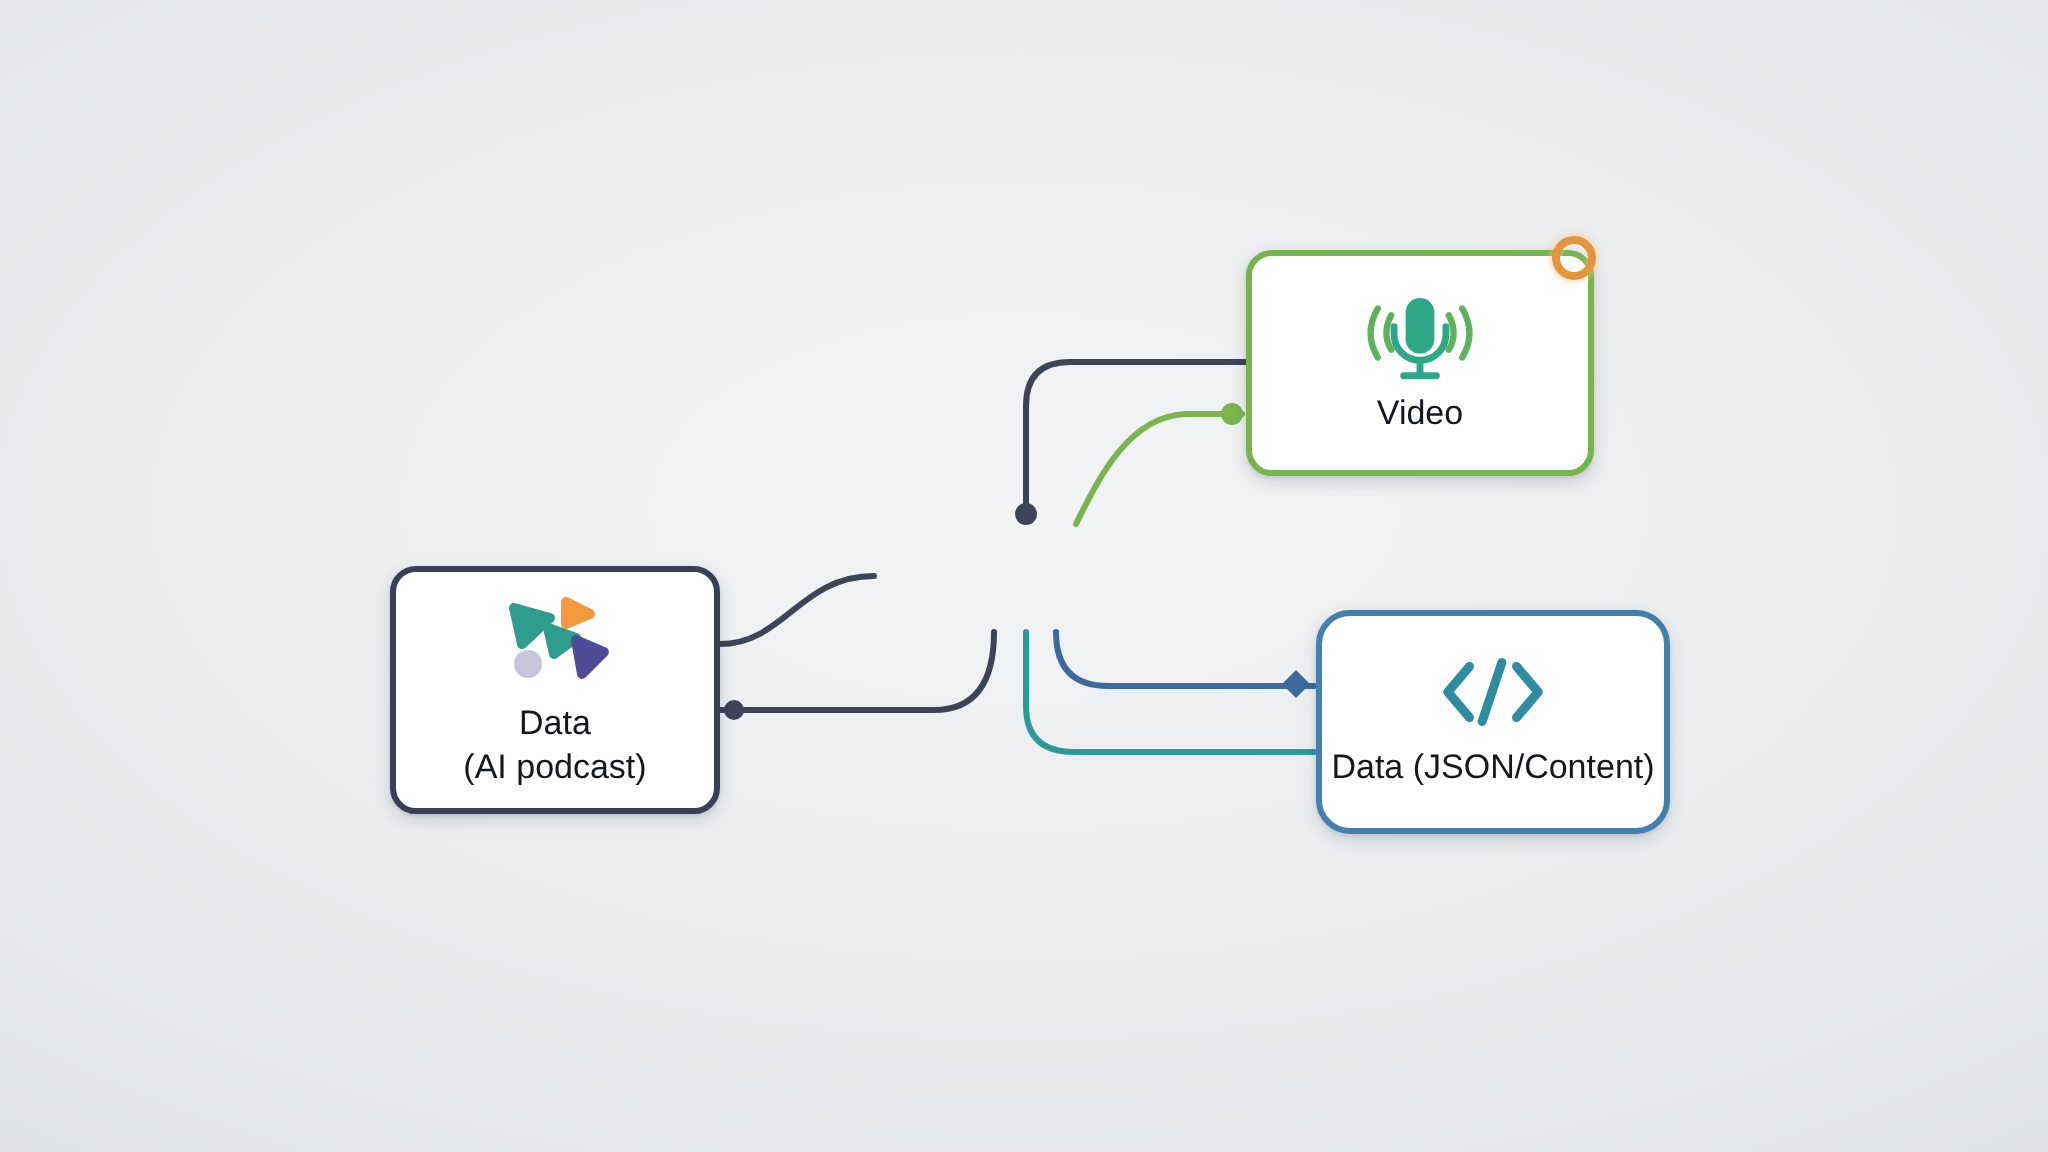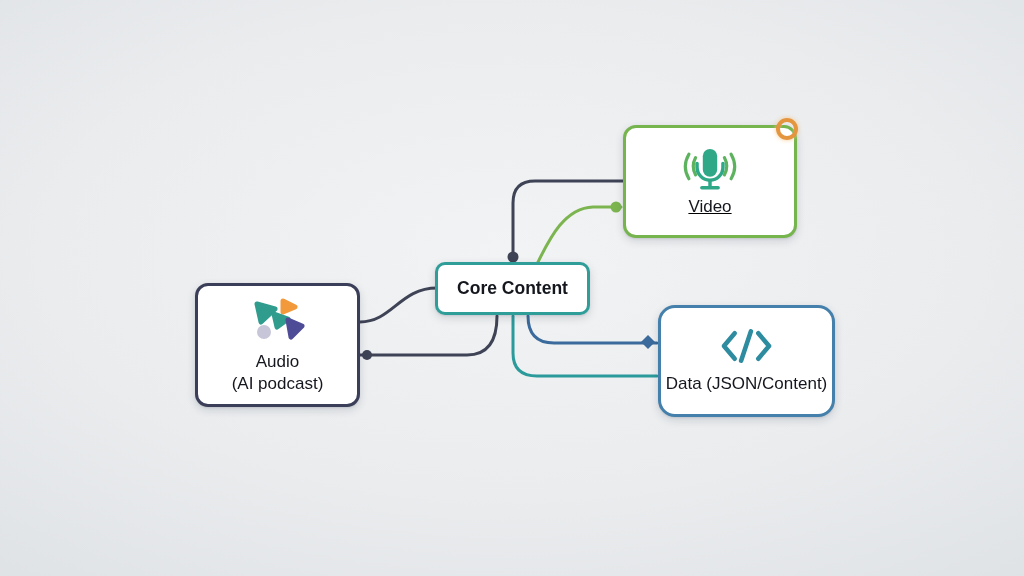--- a/index.html
+++ b/index.html
@@ -50,25 +50,22 @@
     <path class="edge" d="M 538 262 C 549 240 564 208 593 207 L 621 207" stroke="#7cb550"></path>
     <path class="edge" d="M 528 316 Q 528 343 554 343 L 657 343" stroke="#3a6b9c"></path>
     <path class="edge" d="M 513 316 L 513 353 Q 513 376 537 376 L 657 376" stroke="#2b9a9b"></path>
 
     <circle cx="513" cy="257" r="5.5" fill="#3e4356"></circle>
     <circle cx="367" cy="355" r="5" fill="#3e4356"></circle>
     <circle cx="616" cy="207" r="5.5" fill="#7cb550"></circle>
     <path d="M 648 335 L 655 342 L 648 349 L 641 342 Z" fill="#3a6b9c"></path>
   </svg>
 
-  <div class="node node-core" style="border-color: rgb(47, 158, 152);">
-    <div class="node-label">Core Content</div>
-  </div>
 
-  <div class="node node-video" style="border-color: rgb(118, 180, 78); text-decoration: underline;">
+  <div class="node node-video" style="border-color: rgb(118, 180, 78);">
     <svg class="icon icon-mic" viewBox="0 0 60 50">
       <path class="wave-stroke" d="M 8 6.5 Q 0.5 19.5 8 32" stroke="#5db25e"></path>
       <path class="wave-stroke" d="M 15 10 Q 10 19.5 15 28" stroke="#5db25e"></path>
       <path class="wave-stroke" d="M 45 10 Q 50 19.5 45 28" stroke="#5db25e"></path>
       <path class="wave-stroke" d="M 52 6.5 Q 59.5 19.5 52 32" stroke="#5db25e"></path>
       <path class="mic-stroke" d="M 16.5 16 v 4 a 13.5 13.5 0 0 0 27 0 v -4" stroke="#2ea886"></path>
       <line class="mic-stroke" x1="30" y1="34" x2="30" y2="41" stroke="#2ea886"></line>
       <line class="mic-stroke" x1="21.5" y1="41.5" x2="38.5" y2="41.5" stroke="#2ea886"></line>
       <rect x="22.5" y="1" width="15" height="29" rx="7.5" fill="#2ea886"></rect>
     </svg>
@@ -76,21 +73,21 @@
   </div>
 
   <div class="node node-audio" style="border-color: rgb(58, 62, 88);">
     <svg class="icon icon-logo" viewBox="0 0 56 48">
       <path class="logo-tri" d="M 7 7 L 25 12 L 11 25 Z" fill="#2f9c8d" stroke="#2f9c8d"></path>
       <path class="logo-tri" d="M 33 4 L 45 10 L 33 15 Z" fill="#f2993b" stroke="#f2993b"></path>
       <path class="logo-tri" d="M 24 17 L 38 22 L 27 30 Z" fill="#2f9c8d" stroke="#2f9c8d"></path>
       <path class="logo-tri" d="M 38 23 L 52 29 L 41 40 Z" fill="#4f4c97" stroke="#4f4c97"></path>
       <circle cx="14" cy="35" r="7" fill="#c7c6d8"></circle>
     </svg>
-    <div class="node-label">Audio</div>
+    <div class="node-label">Data</div>
     <div class="node-label">(AI podcast)</div>
   </div>
 
   <div class="node node-data" style="border-color: rgb(68, 128, 171);">
     <svg class="icon icon-code" viewBox="0 0 54 34">
       <polyline class="code-stroke" points="15,4 4,17 15,30" stroke="#2d8c9f"></polyline>
       <line class="code-stroke" x1="21.5" y1="32" x2="31.5" y2="2" stroke="#2d8c9f"></line>
       <polyline class="code-stroke" points="39,4 50,17 39,30" stroke="#2d8c9f"></polyline>
     </svg>
     <div class="node-label">Data (JSON/Content)</div>

